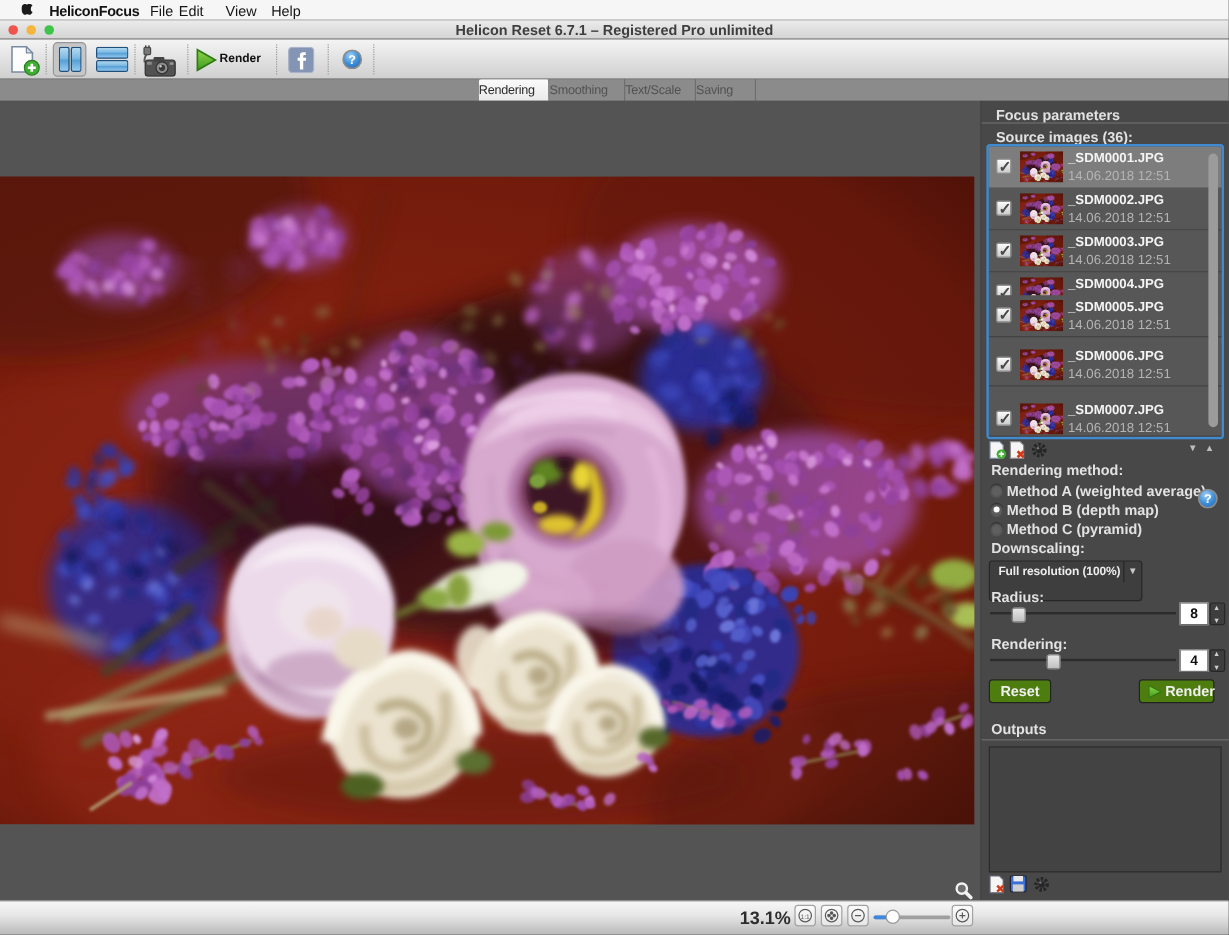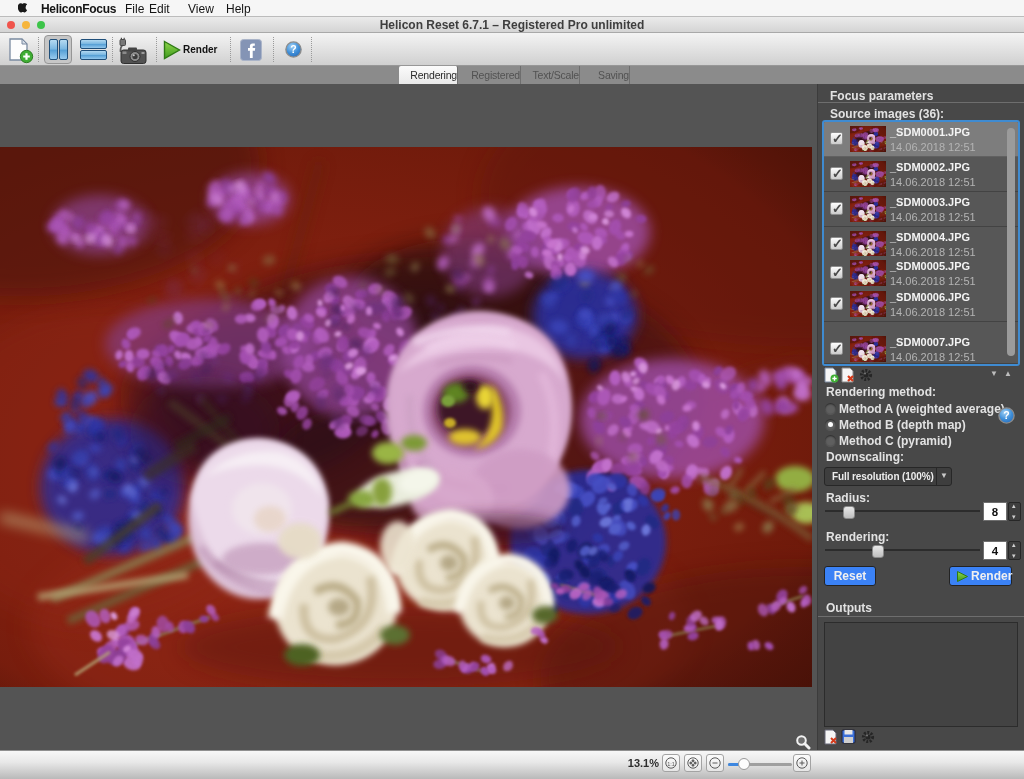--- a/index.html
+++ b/index.html
@@ -19,21 +19,21 @@
     font-size:12px; font-weight:bold; color:#3e3e3e; }
 
   
   #toolbar { left:0; top:33px; width:1024px; height:33px;
     background:linear-gradient(#f4f4f4,#d0d0d0); border-bottom:1px solid #979797; }
   .tsep { position:absolute; top:37px; height:25px; width:0;
     border-left:1px dotted #9a9a9a; }
 
   
   #tabstrip { left:0; top:66px; width:1024px; height:18px; background:#8b8b8b; }
-  .tab { position:absolute; top:66px; height:18px; line-height:19px; text-align:right;
+  .tab { position:absolute; top:66px; height:18px; line-height:19px; text-align:left;
     font-size:10.5px; color:#525252; border-right:1px solid #6e6e6e; letter-spacing:-0.2px; }
   .tab.active { background:linear-gradient(#fbfbfb,#e9e9e9); color:#2b2b2b;
     border-right:1px solid #6f6f6f; border-radius:2px 2px 0 0; }
 
   
   #canvas { left:0; top:84px; width:817px; height:666px; background:#545454; }
   #divider { left:817px; top:84px; width:1px; height:666px; background:#3c3c3c; }
   #panel { left:818px; top:84px; width:206px; height:666px; background:#484848; }
 
   
@@ -55,38 +55,38 @@
     background:#9b9b9b; border-radius:4px; }
 
   
   .radio { position:absolute; width:11px; height:11px; border-radius:50%;
     background:#5f5f5f; box-shadow:inset 0 1px 2px rgba(0,0,0,.6), 0 1px 0 rgba(255,255,255,.08); }
   .radio.on:after { content:""; position:absolute; left:3px; top:3px; width:5px; height:5px;
     border-radius:50%; background:#fdfdfd; }
   .rlabel { position:absolute; font-size:12px; font-weight:bold; color:#e2e2e2; }
 
   
-  #dropdown { position:absolute; left:6px; top:383px; width:128px; height:19px;
+  #dropdown { position:absolute; left:6px; top:383px; width:128px; height:34px;
     background:#3e3e3e; border:1px solid #272727; border-radius:3px;
     font-size:10px; font-weight:bold; color:#ececec; line-height:17px; padding-left:7px; letter-spacing:-0.1px; }
   #ddarrow { position:absolute; right:0; top:0; width:15px; height:17px;
     border-left:1px solid #272727; color:#c9c9c9; font-size:8px; text-align:center; line-height:16px; }
 
   
   .track { position:absolute; height:2px; background:#2c2c2c; }
   .handle { position:absolute; width:12px; height:13px; background:linear-gradient(#e8e8e8,#bfbfbf);
     border:1px solid #8a8a8a; border-radius:3px; }
   .valbox { position:absolute; width:24px; height:19px; background:#ffffff; border:1px solid #6f6f6f;
     font-size:11.5px; font-weight:bold; color:#111; text-align:center; line-height:18px; }
   .spin { position:absolute; width:13px; height:19px; background:#3e3e3e; border:1px solid #272727; border-radius:2px; }
   .spin:before { content:"▴"; position:absolute; top:-1px; left:3px; font-size:7px; color:#cfcfcf; }
   .spin:after { content:"▾"; position:absolute; bottom:-1px; left:3px; font-size:7px; color:#cfcfcf; }
 
   
-  .pbtn { position:absolute; height:20px; background:#3b82f6; border:1px solid #232323;
+  .pbtn { position:absolute; height:20px; background:#4d7c0f; border:1px solid #232323;
     border-radius:3px; color:#f0f0f0; font-size:12px; font-weight:bold; text-align:center; }
 
   
   #outbox { position:absolute; left:6px; top:538px; width:194px; height:105px;
     background:#434343; border:1px solid #2c2c2c; }
 
   
   #statusbar { left:0; top:750px; width:1024px; height:29px;
     background:linear-gradient(#f7f7f7 0%,#e8e8e8 40%,#b9b9b9 100%); border-top:1px solid #8f8f8f; }
   .zbtn { position:absolute; top:754px; width:18px; height:18px;
@@ -183,21 +183,21 @@
         <stop offset=".5" stop-color="#3e8ed8"></stop>
         <stop offset="1" stop-color="#1f5fae"></stop>
       </radialGradient>
     </defs>
   <circle cx="8.5" cy="8.5" r="7.6" fill="url(#hb)" stroke="#8c8c8c" stroke-width="1.4"></circle>
   <text x="8.5" y="12.2" font-size="10.5" font-weight="bold" fill="#ffffff" text-anchor="middle" font-family="Liberation Sans">?</text>
 </svg>
 
 <div id="tabstrip" class="abs"></div>
 <div class="tab active" style="left:399px;width:59px">Rendering</div>
-<div class="tab" style="left:458px;width:63px">Registered</div>
+<div class="tab" style="left:458px;width:63px">Smoothing</div>
 <div class="tab" style="left:521px;width:59px">Text/Scale</div>
 <div class="tab" style="left:580px;width:50px">Saving</div>
 
 <div id="canvas" class="abs"></div>
 <div id="divider" class="abs"></div>
 
 <svg class="abs" style="left:0;top:147px" width="812" height="540" viewBox="0 0 812 540">
   <use href="#photo"></use>
 </svg>
 
@@ -237,21 +237,21 @@
         <div class="fdate">14.06.2018 12:51</div>
       </div>
     <div class="row" style="top:105px">
         <div class="cb"></div>
         <svg class="thumb" viewBox="0 0 812 540" preserveAspectRatio="none">
           <use href="#photo"></use>
         </svg>
         <div class="fname">_SDM0004.JPG</div>
         <div class="fdate">14.06.2018 12:51</div>
       </div>
-    <div class="row" style="top:134px">
+    <div class="row" style="top:124px">
         <div class="cb"></div>
         <svg class="thumb" viewBox="0 0 812 540" preserveAspectRatio="none">
           <use href="#photo"></use>
         </svg>
         <div class="fname">_SDM0005.JPG</div>
         <div class="fdate">14.06.2018 12:51</div>
       </div>
     <div class="row" style="top:165px">
         <div class="cb"></div>
         <svg class="thumb" viewBox="0 0 812 540" preserveAspectRatio="none">
@@ -336,21 +336,21 @@
     </g>
     <g transform="translate(36,0)">
       <circle cx="8" cy="8" r="4.6" fill="none" stroke="#262626" stroke-width="3" stroke-dasharray="2 1.4"></circle>
       <circle cx="8" cy="8" r="2.6" fill="#262626"></circle>
       <circle cx="7" cy="6.5" r="1" fill="#777"></circle>
     </g>
   </svg>
 </div>
 
 <div id="statusbar" class="abs"></div>
-<div class="abs" style="left:600px;top:757px;width:59px;text-align:right;font-size:11px;font-weight:bold;color:#2d2d2d">13.1%</div>
+<div class="abs" style="left:600px;top:757px;width:59px;text-align:right;font-size:15px;font-weight:bold;color:#2d2d2d">13.1%</div>
 <div class="zbtn" style="left:662px"></div>
 <div class="zbtn" style="left:684px"></div>
 <div class="zbtn" style="left:706px"></div>
 <div class="zbtn" style="left:793px"></div>
 <svg class="abs" style="left:662px;top:754px" width="150" height="18" viewBox="0 0 150 18">
   <g stroke="#5a5a5a" fill="none">
     <circle cx="9" cy="9" r="5.2"></circle>
     <circle cx="31" cy="9" r="5.2"></circle>
     <circle cx="31" cy="6.8" r="1" fill="#5a5a5a"></circle>
     <circle cx="31" cy="11.2" r="1" fill="#5a5a5a"></circle>

